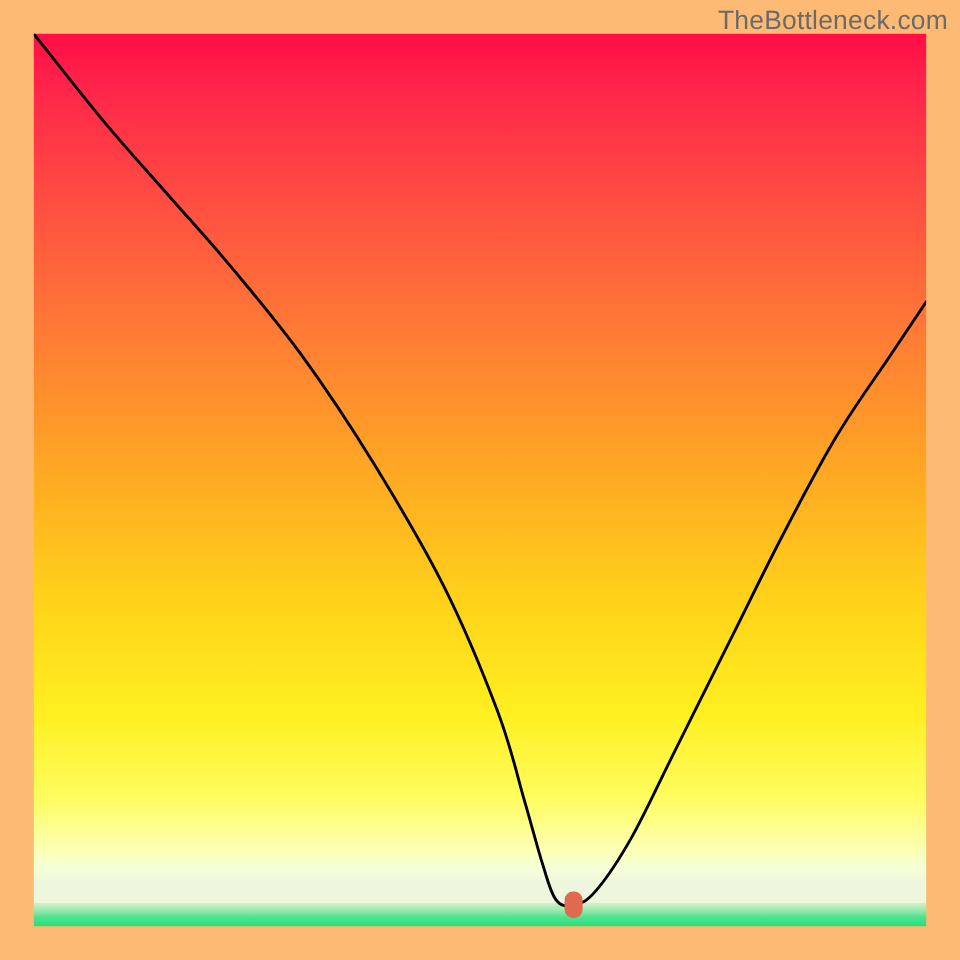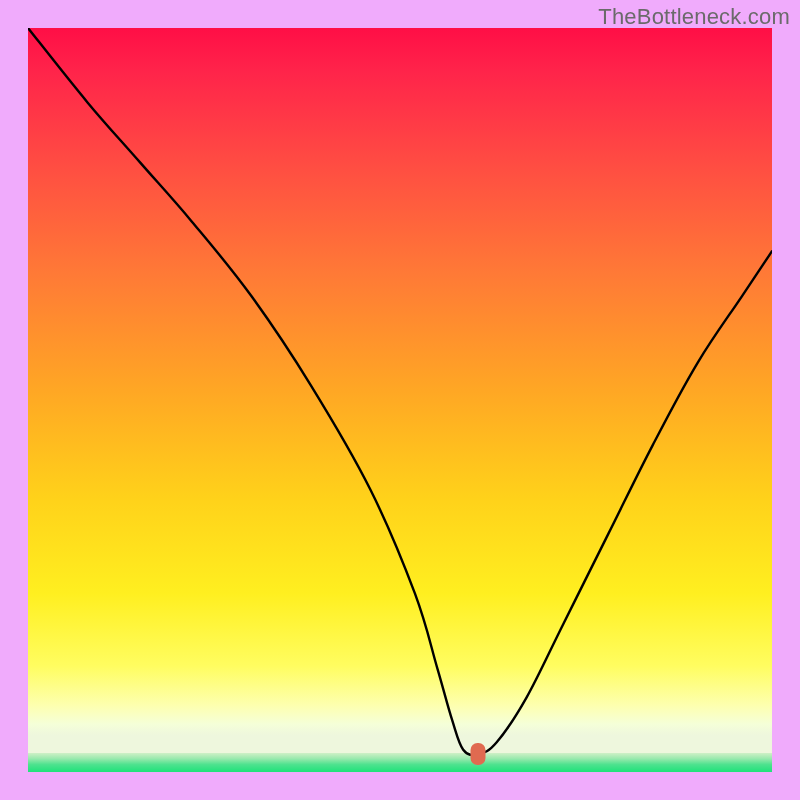--- a/index.html
+++ b/index.html
@@ -7,21 +7,21 @@
     padding: 0;
     width: 800px;
     height: 800px;
     background: #000;
     overflow: hidden;
     font-family: Arial, Helvetica, sans-serif;
   }
   .frame {
     position: absolute;
     inset: 0;
-    background: #f0abfc;
+    background: #fdba74;
   }
   .plot {
     position: absolute;
     left: 28px;
     top: 28px;
     width: 744px;
     height: 744px;
     overflow: hidden;
   }
   .gradient-fill {

